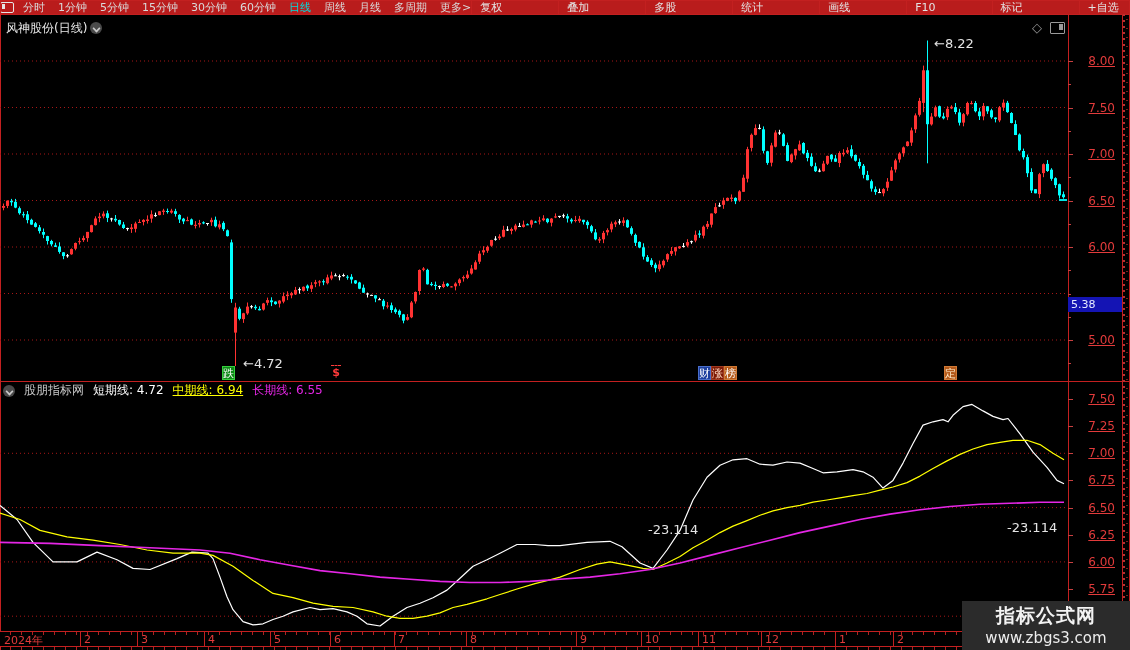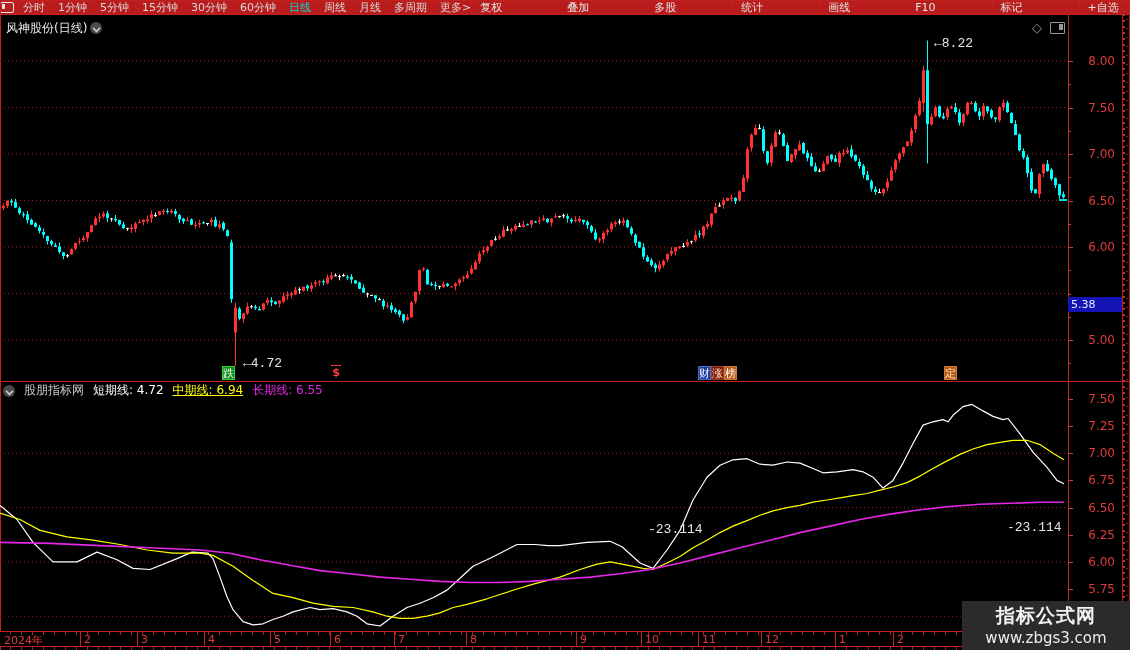--- a/index.html
+++ b/index.html
@@ -24,28 +24,28 @@
   #diamond-icon{position:absolute;left:1032px;top:6px;color:#9a9a9a;font-size:13px;}
   #panes-icon{position:absolute;left:1050px;top:8px;width:13px;height:10px;border:1px solid #9a9a9a;border-radius:1px;}
   #panes-icon::before{content:"";position:absolute;right:1px;top:1px;width:4px;height:6px;background:#9a9a9a;}
   
   .vline{position:absolute;width:1px;background:#c32020;}
   .hline{position:absolute;height:1px;background:#c32020;}
   
   #chart-svg{position:absolute;left:0;top:0;z-index:1;}
   
   #axis-col{position:absolute;left:1068px;top:14px;width:54px;height:632px;z-index:2;}
-  .axlabel{position:absolute;right:7px;font-size:12px;color:#e23b3b;white-space:nowrap;}
+  .axlabel{position:absolute;right:7px;font-size:12px;color:#e23b3b;white-space:nowrap;text-decoration:underline;}
   .axtick{position:absolute;left:0;height:1px;background:#c84040;}
   #price-tag{position:absolute;left:0;top:283px;width:54px;height:15px;background:#1414b4;color:#e6ebff;font-size:11px;line-height:15px;padding-left:3px;box-sizing:border-box;z-index:3;}
   
   #ind-legend{position:absolute;left:3px;top:383px;height:15px;display:flex;gap:9px;align-items:center;font-size:12px;z-index:4;white-space:nowrap;}
   #ind-source{color:#c9c9c9;}
   
-  .anno{position:absolute;z-index:4;font-size:13px;color:#e4e4e4;white-space:nowrap;font-family:Liberation Mono, monospace;}
+  .anno{position:absolute;z-index:4;font-size:13px;color:#e4e4e4;white-space:nowrap;}
   
   .marker{position:absolute;z-index:4;width:13px;height:14px;font-size:11px;line-height:14px;text-align:center;box-sizing:border-box;}
   .marker.dollar{width:10px;font-weight:bold;border-top:1px dashed #ff3a3a;height:15px;line-height:14px;}
   
   #xaxis{position:absolute;left:0;top:632px;width:1068px;height:14px;background:#000;z-index:2;
     background-image:repeating-linear-gradient(to right,transparent 0 10px,#b02020 10px 11px);background-size:100% 3px;background-repeat:no-repeat;background-position:0 0;}
   #xaxis .mline{position:absolute;top:0;width:1px;height:14px;background:#c32020;}
   #xaxis .mlabel{position:absolute;top:1px;font-size:11px;color:#e23b3b;}
   #xaxis-sub{position:absolute;left:0;top:647px;width:1068px;height:3px;z-index:2;
     background-image:repeating-linear-gradient(to right,transparent 0 10px,#b02020 10px 11px);}

